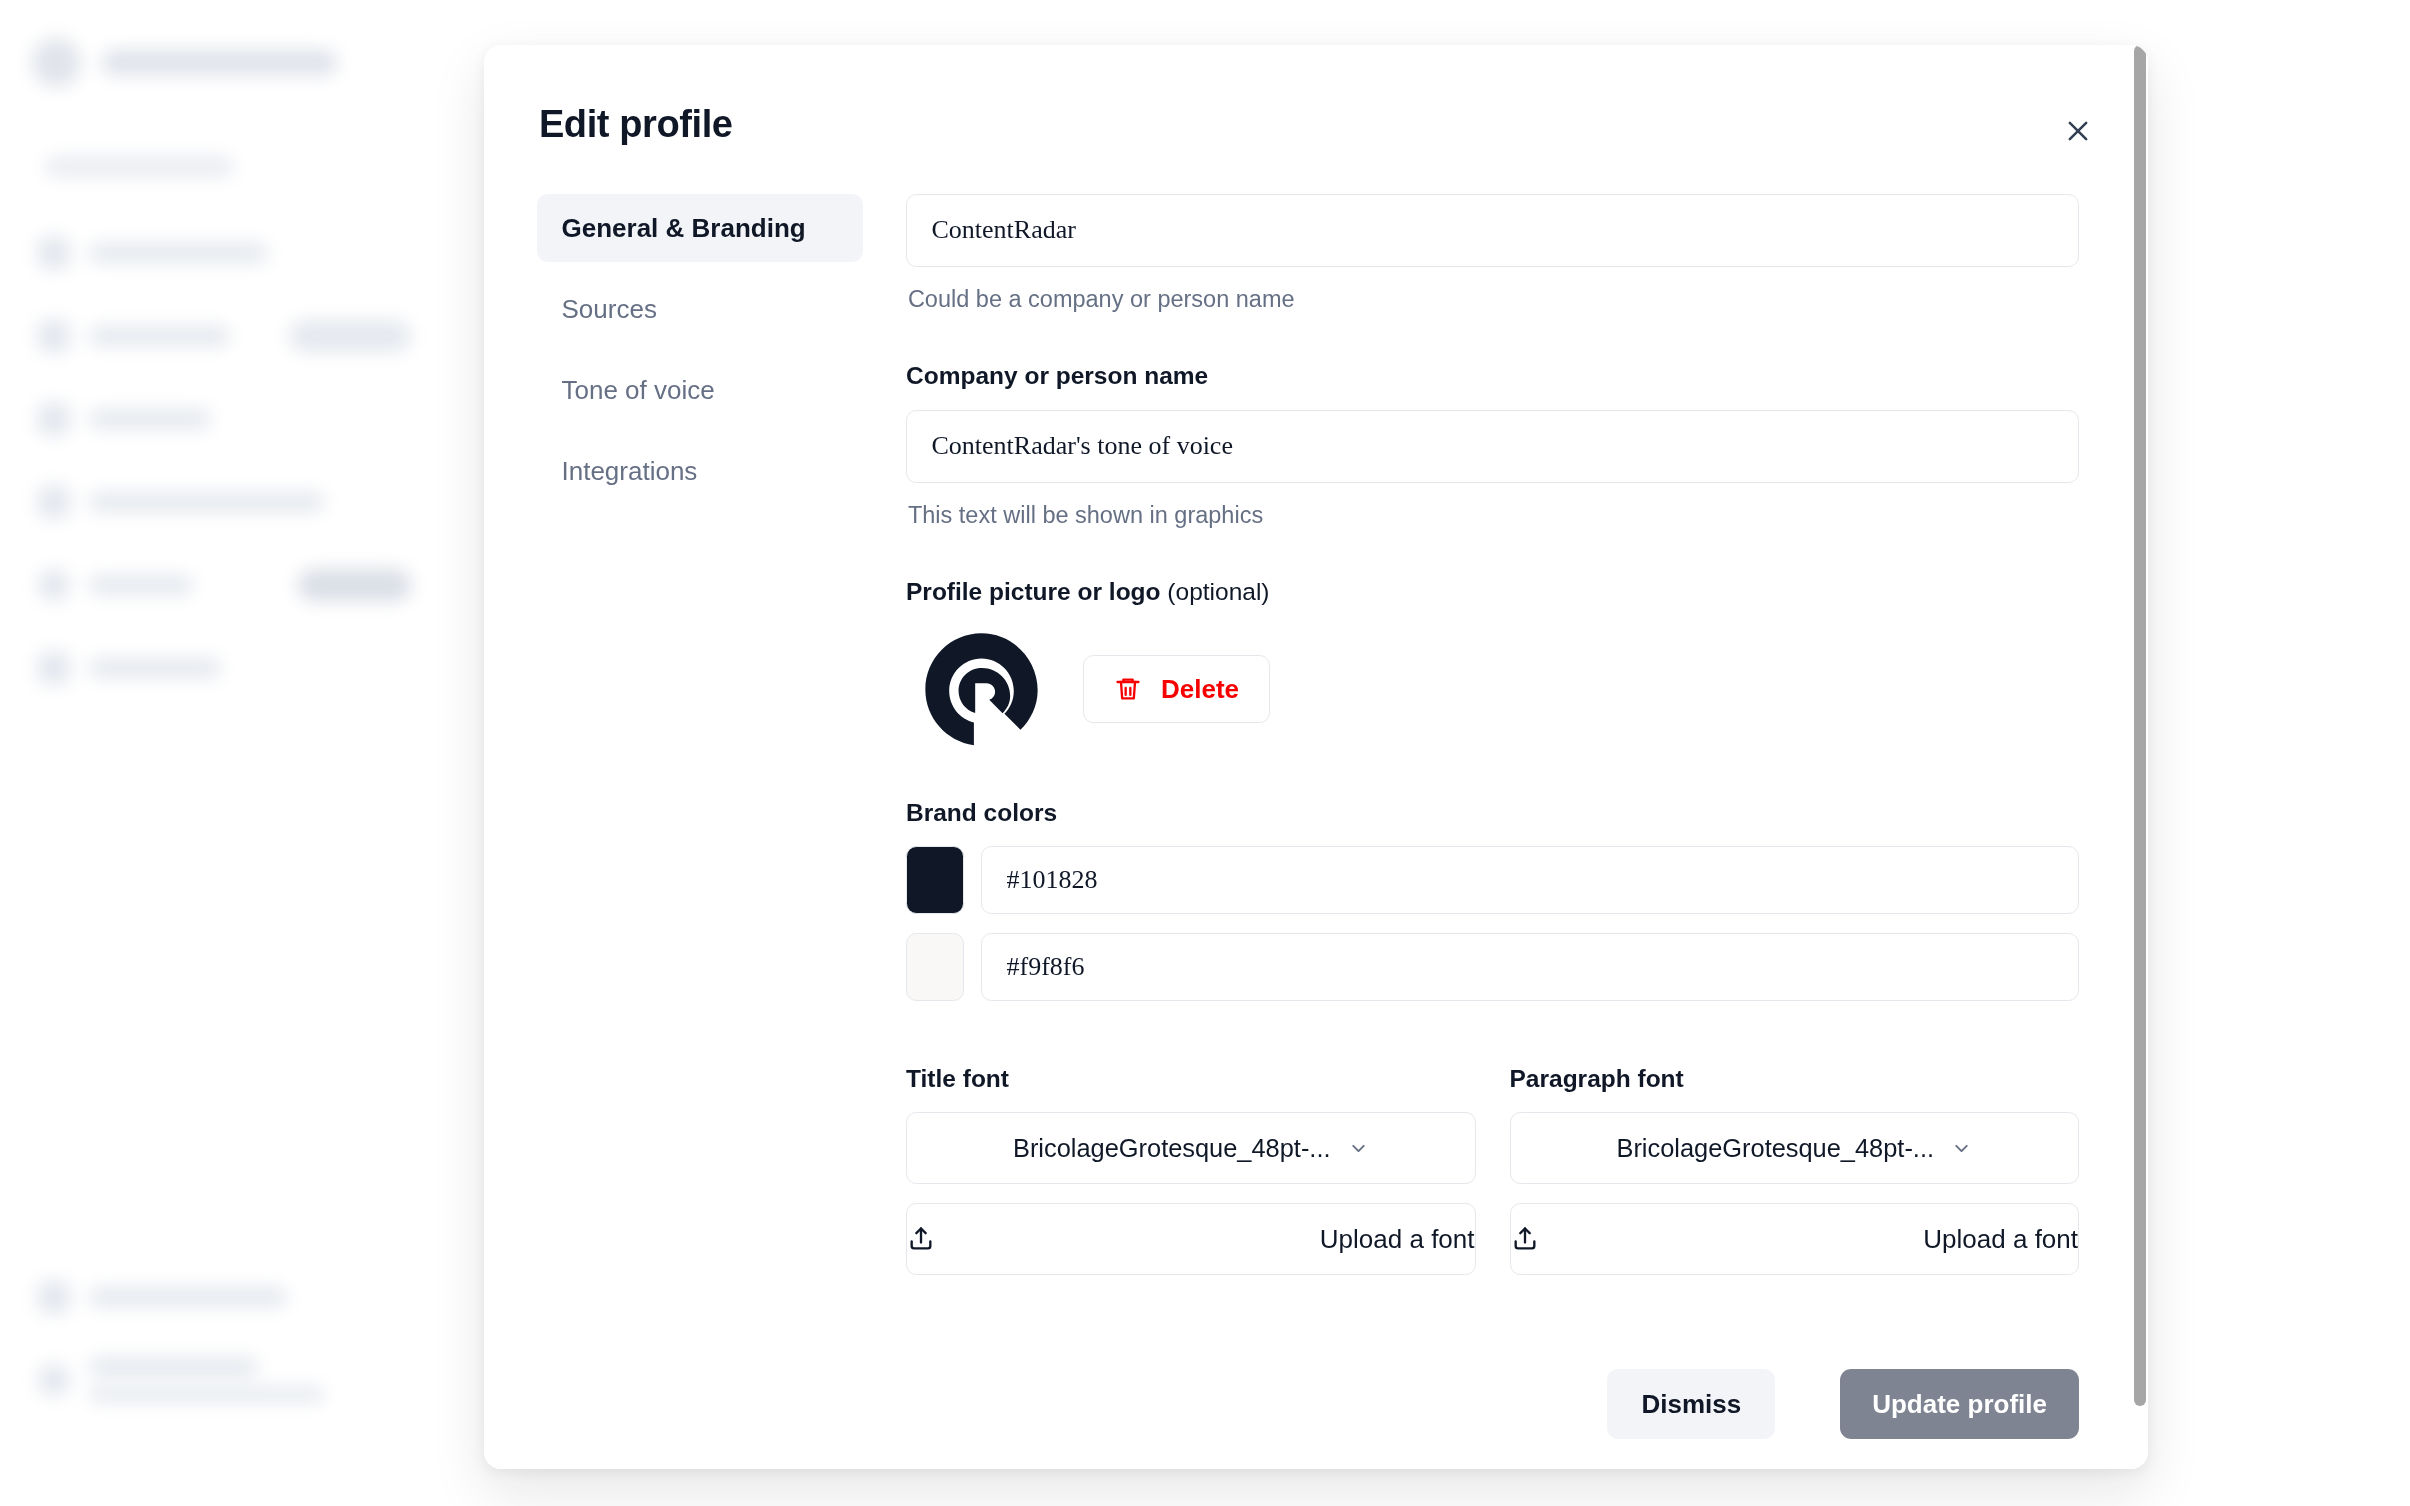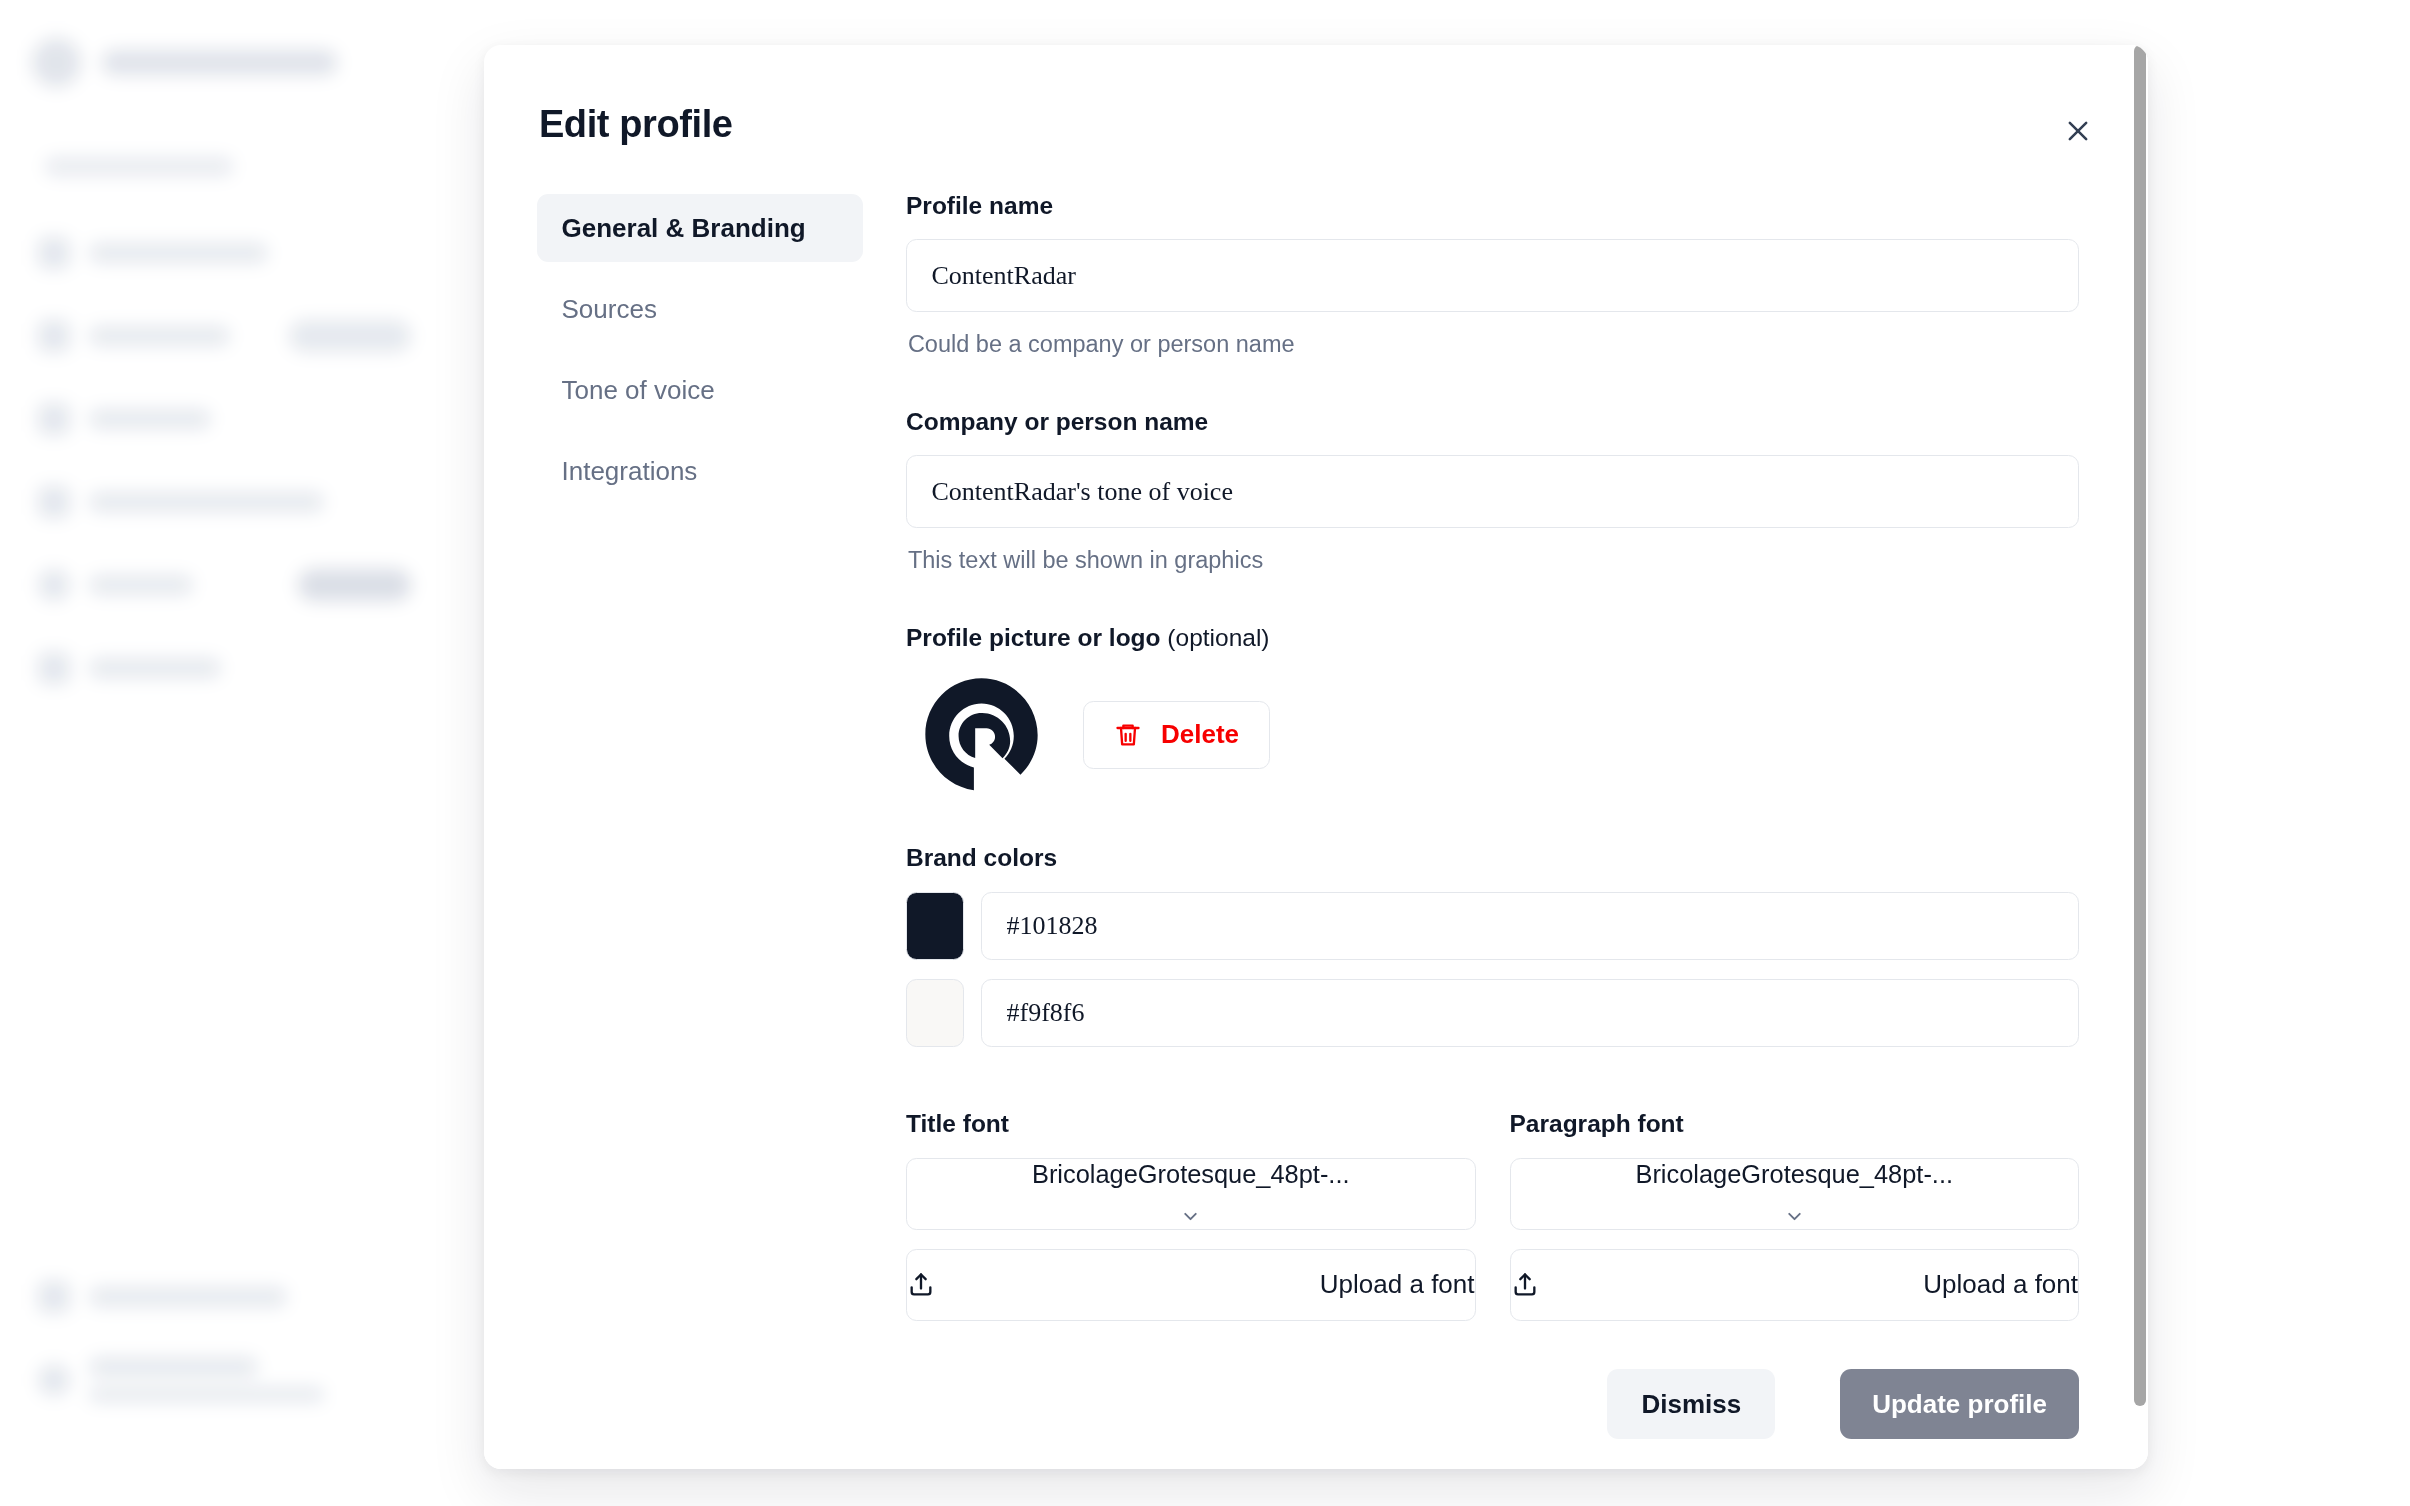--- a/index.html
+++ b/index.html
@@ -300,21 +300,20 @@
     border: 1.4px solid #e4e7ec;
     border-radius: 10.4px;
     background: #ffffff;
     font-family: inherit;
     font-size: 25.4px;
     color: #101828;
     cursor: pointer;
     padding: 0 17px;
     white-space: nowrap;
     overflow: hidden;
-    flex-direction: column;
   }
 
   .upload-button {
     display: flex;
     align-items: center;
     justify-content: space-between;
     gap: 19px;
     width: 100%;
     height: 72px;
     margin-top: 19px;
@@ -438,21 +437,20 @@
 
         <nav class="tabs">
           <button class="tab active">General &amp; Branding</button>
           <button class="tab">Sources</button>
           <button class="tab">Tone of voice</button>
           <button class="tab">Integrations</button>
         </nav>
 
         <div class="form">
 
-          <div class="field-label">Profile name</div>
           <input class="text-input" type="text" value="ContentRadar" style="">
           <div class="helper">Could be a company or person name</div>
 
           <div class="gap-lg"></div>
 
           <div class="field-label">Company or person name</div>
           <input class="text-input" type="text" value="ContentRadar's tone of voice" style="">
           <div class="helper">This text will be shown in graphics</div>
 
           <div class="gap-lg"></div>

